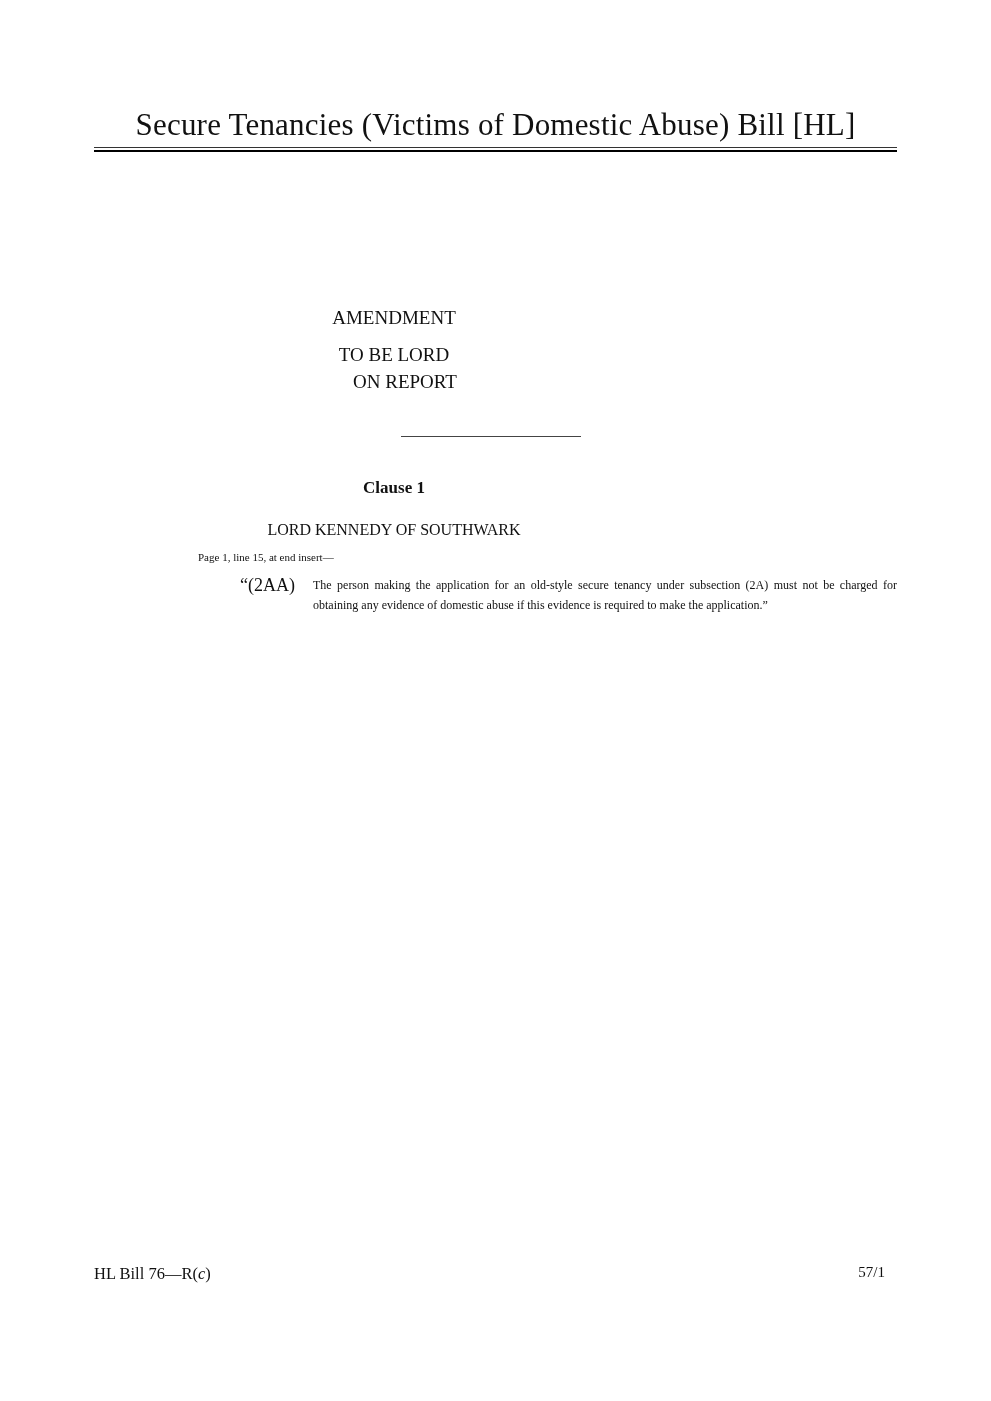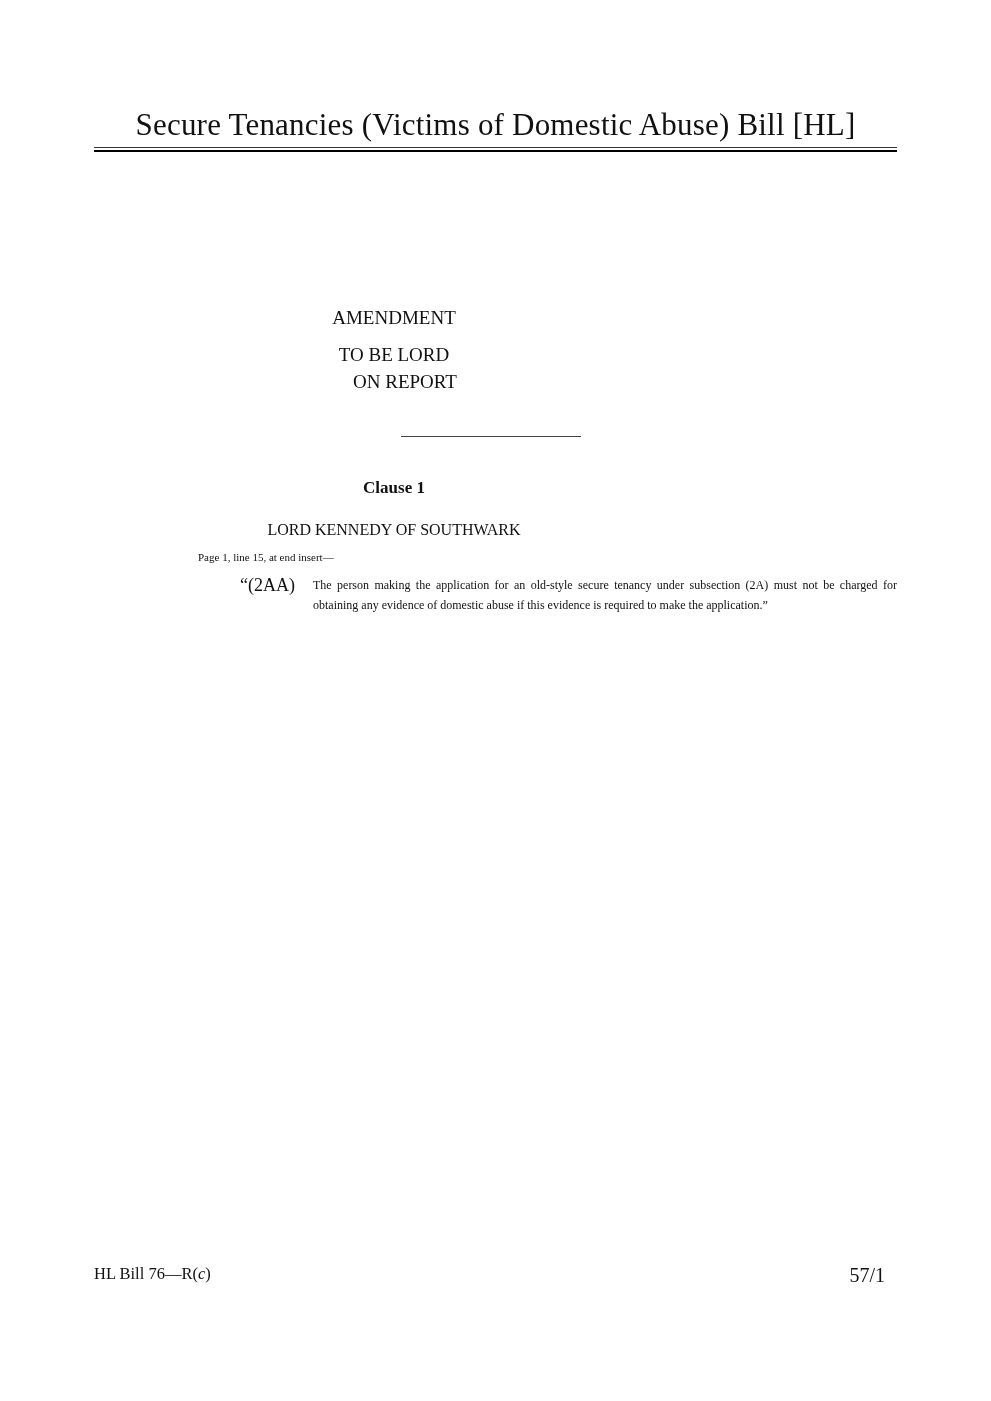--- a/index.html
+++ b/index.html
@@ -100,21 +100,21 @@
       left: 94px;
       top: 1264px;
       font-family: "Liberation Serif", "DejaVu Serif", serif;
       font-size: 16.5px;
     }
     .footer-right {
       position: absolute;
       right: 106px;
       top: 1264px;
       font-family: "Liberation Serif", "DejaVu Serif", serif;
-      font-size: 20px;
+      font-size: 15px;
     }
   </style>
 </head>
 <body>
 
 <h1 class="title">Secure Tenancies (Victims of Domestic Abuse) Bill [HL]</h1>
 <div class="rule-thin"></div>
 <div class="rule-thick"></div>
 
 <div class="center-line" style="top:307px;">AMENDMENT</div>

